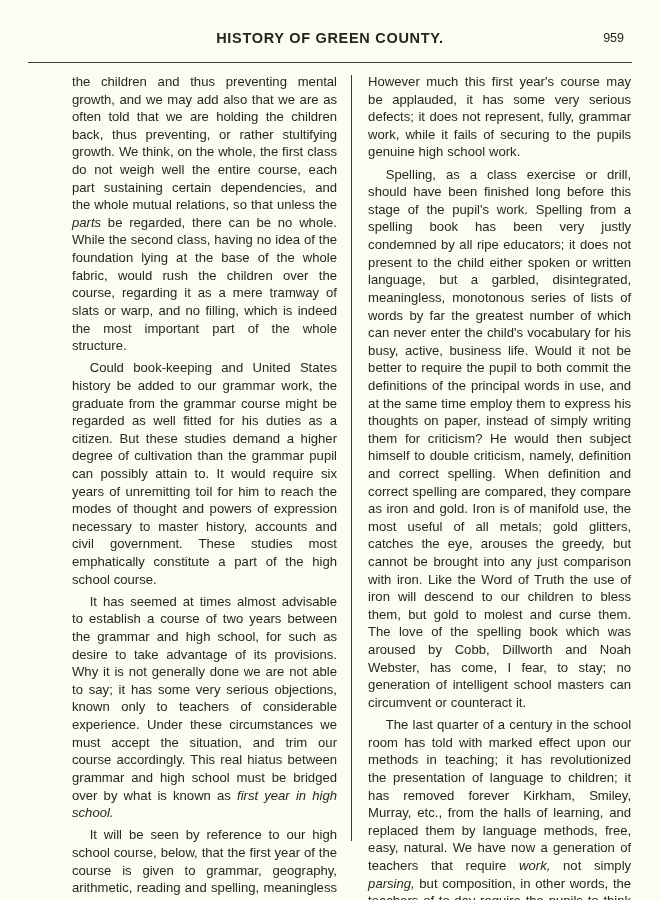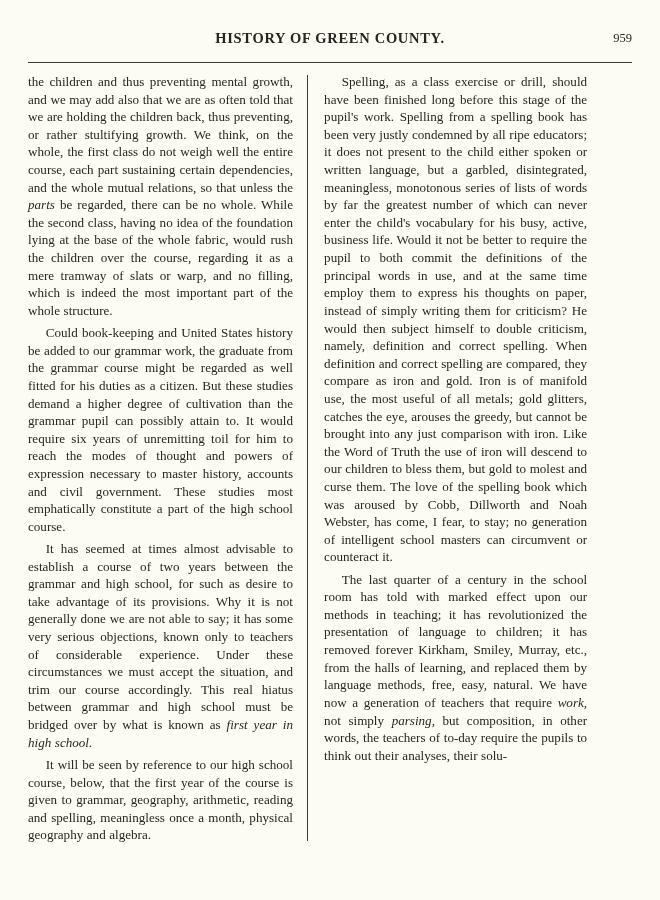--- a/index.html
+++ b/index.html
@@ -6,21 +6,21 @@
     margin: 0;
     padding: 0;
     background: #ffffff;
   }
   .page {
     position: relative;
     width: 660px;
     height: 900px;
     background: #fdfcf3;
     box-sizing: border-box;
-    font-family: Liberation Serif, serif;
+    font-family: Liberation Sans, sans-serif;
     color: #2b2a26;
     overflow: hidden;
   }
   .page-inner {
     position: absolute;
     left: 28px;
     right: 28px;
     top: 30px;
     bottom: 22px;
   }
@@ -32,34 +32,35 @@
     text-align: center;
     font-size: 14.5px;
     letter-spacing: 0.7px;
     font-weight: bold;
     color: #25241f;
     font-variant: small-caps;
     text-transform: uppercase;
   }
   .folio {
     position: absolute;
-    right: 0;
+    right: 8px;
     top: 1px;
     font-size: 12.5px;
     color: #25241f;
   }
   .rule {
     border-top: 1.2px solid #3a3933;
     margin-top: 6px;
     margin-bottom: 10px;
   }
   .columns {
     position: relative;
     display: flex;
     height: 770px;
+    margin-left: 44px;
   }
   .col {
     width: 279px;
     box-sizing: border-box;
   }
   .col.left { padding-right: 14px; }
   .col.right { padding-left: 16px; }
   .divider {
     width: 1.1px;
     background: #3a3933;
@@ -96,19 +97,20 @@
       <div class="col left">
         <p class="first">the children and thus preventing mental growth, and we may add also that we are as often told that we are holding the children back, thus preventing, or rather stultifying growth. We think, on the whole, the first class do not weigh well the entire course, each part sustaining certain dependencies, and the whole mutual relations, so that unless the <i>parts</i> be regarded, there can be no whole. While the second class, having no idea of the foundation lying at the base of the whole fabric, would rush the children over the course, regarding it as a mere tramway of slats or warp, and no filling, which is indeed the most important part of the whole structure.</p>
         <p>Could book-keeping and United States history be added to our grammar work, the graduate from the grammar course might be regarded as well fitted for his duties as a citizen. But these studies demand a higher degree of cultivation than the grammar pupil can possibly attain to. It would require six years of unremitting toil for him to reach the modes of thought and powers of expression necessary to master history, accounts and civil government. These studies most emphatically constitute a part of the high school course.</p>
         <p>It has seemed at times almost advisable to establish a course of two years between the grammar and high school, for such as desire to take advantage of its provisions. Why it is not generally done we are not able to say; it has some very serious objections, known only to teachers of considerable experience. Under these circumstances we must accept the situation, and trim our course accordingly. This real hiatus between grammar and high school must be bridged over by what is known as <i>first year in high school.</i></p>
         <p>It will be seen by reference to our high school course, below, that the first year of the course is given to grammar, geography, arithmetic, reading and spelling, meaningless once a month, physical geography and algebra.</p>
       </div>
 
       <div class="divider"></div>
 
       <div class="col right">
+        <p class="first">However much this first year's course may be applauded, it has some very serious defects; it does not represent, fully, grammar work, while it fails of securing to the pupils genuine high school work.</p>
         <p>Spelling, as a class exercise or drill, should have been finished long before this stage of the pupil's work. Spelling from a spelling book has been very justly condemned by all ripe educators; it does not present to the child either spoken or written language, but a garbled, disintegrated, meaningless, monotonous series of lists of words by far the greatest number of which can never enter the child's vocabulary for his busy, active, business life. Would it not be better to require the pupil to both commit the definitions of the principal words in use, and at the same time employ them to express his thoughts on paper, instead of simply writing them for criticism? He would then subject himself to double criticism, namely, definition and correct spelling. When definition and correct spelling are compared, they compare as iron and gold. Iron is of manifold use, the most useful of all metals; gold glitters, catches the eye, arouses the greedy, but cannot be brought into any just comparison with iron. Like the Word of Truth the use of iron will descend to our children to bless them, but gold to molest and curse them. The love of the spelling book which was aroused by Cobb, Dillworth and Noah Webster, has come, I fear, to stay; no generation of intelligent school masters can circumvent or counteract it.</p>
         <p>The last quarter of a century in the school room has told with marked effect upon our methods in teaching; it has revolutionized the presentation of language to children; it has removed forever Kirkham, Smiley, Murray, etc., from the halls of learning, and replaced them by language methods, free, easy, natural. We have now a generation of teachers that require <i>work,</i> not simply <i>parsing,</i> but composition, in other words, the teachers of to-day require the pupils to think out their analyses, their solu-</p>
       </div>
     </div>
 
   </div>
 </div>
 
 </body></html>

